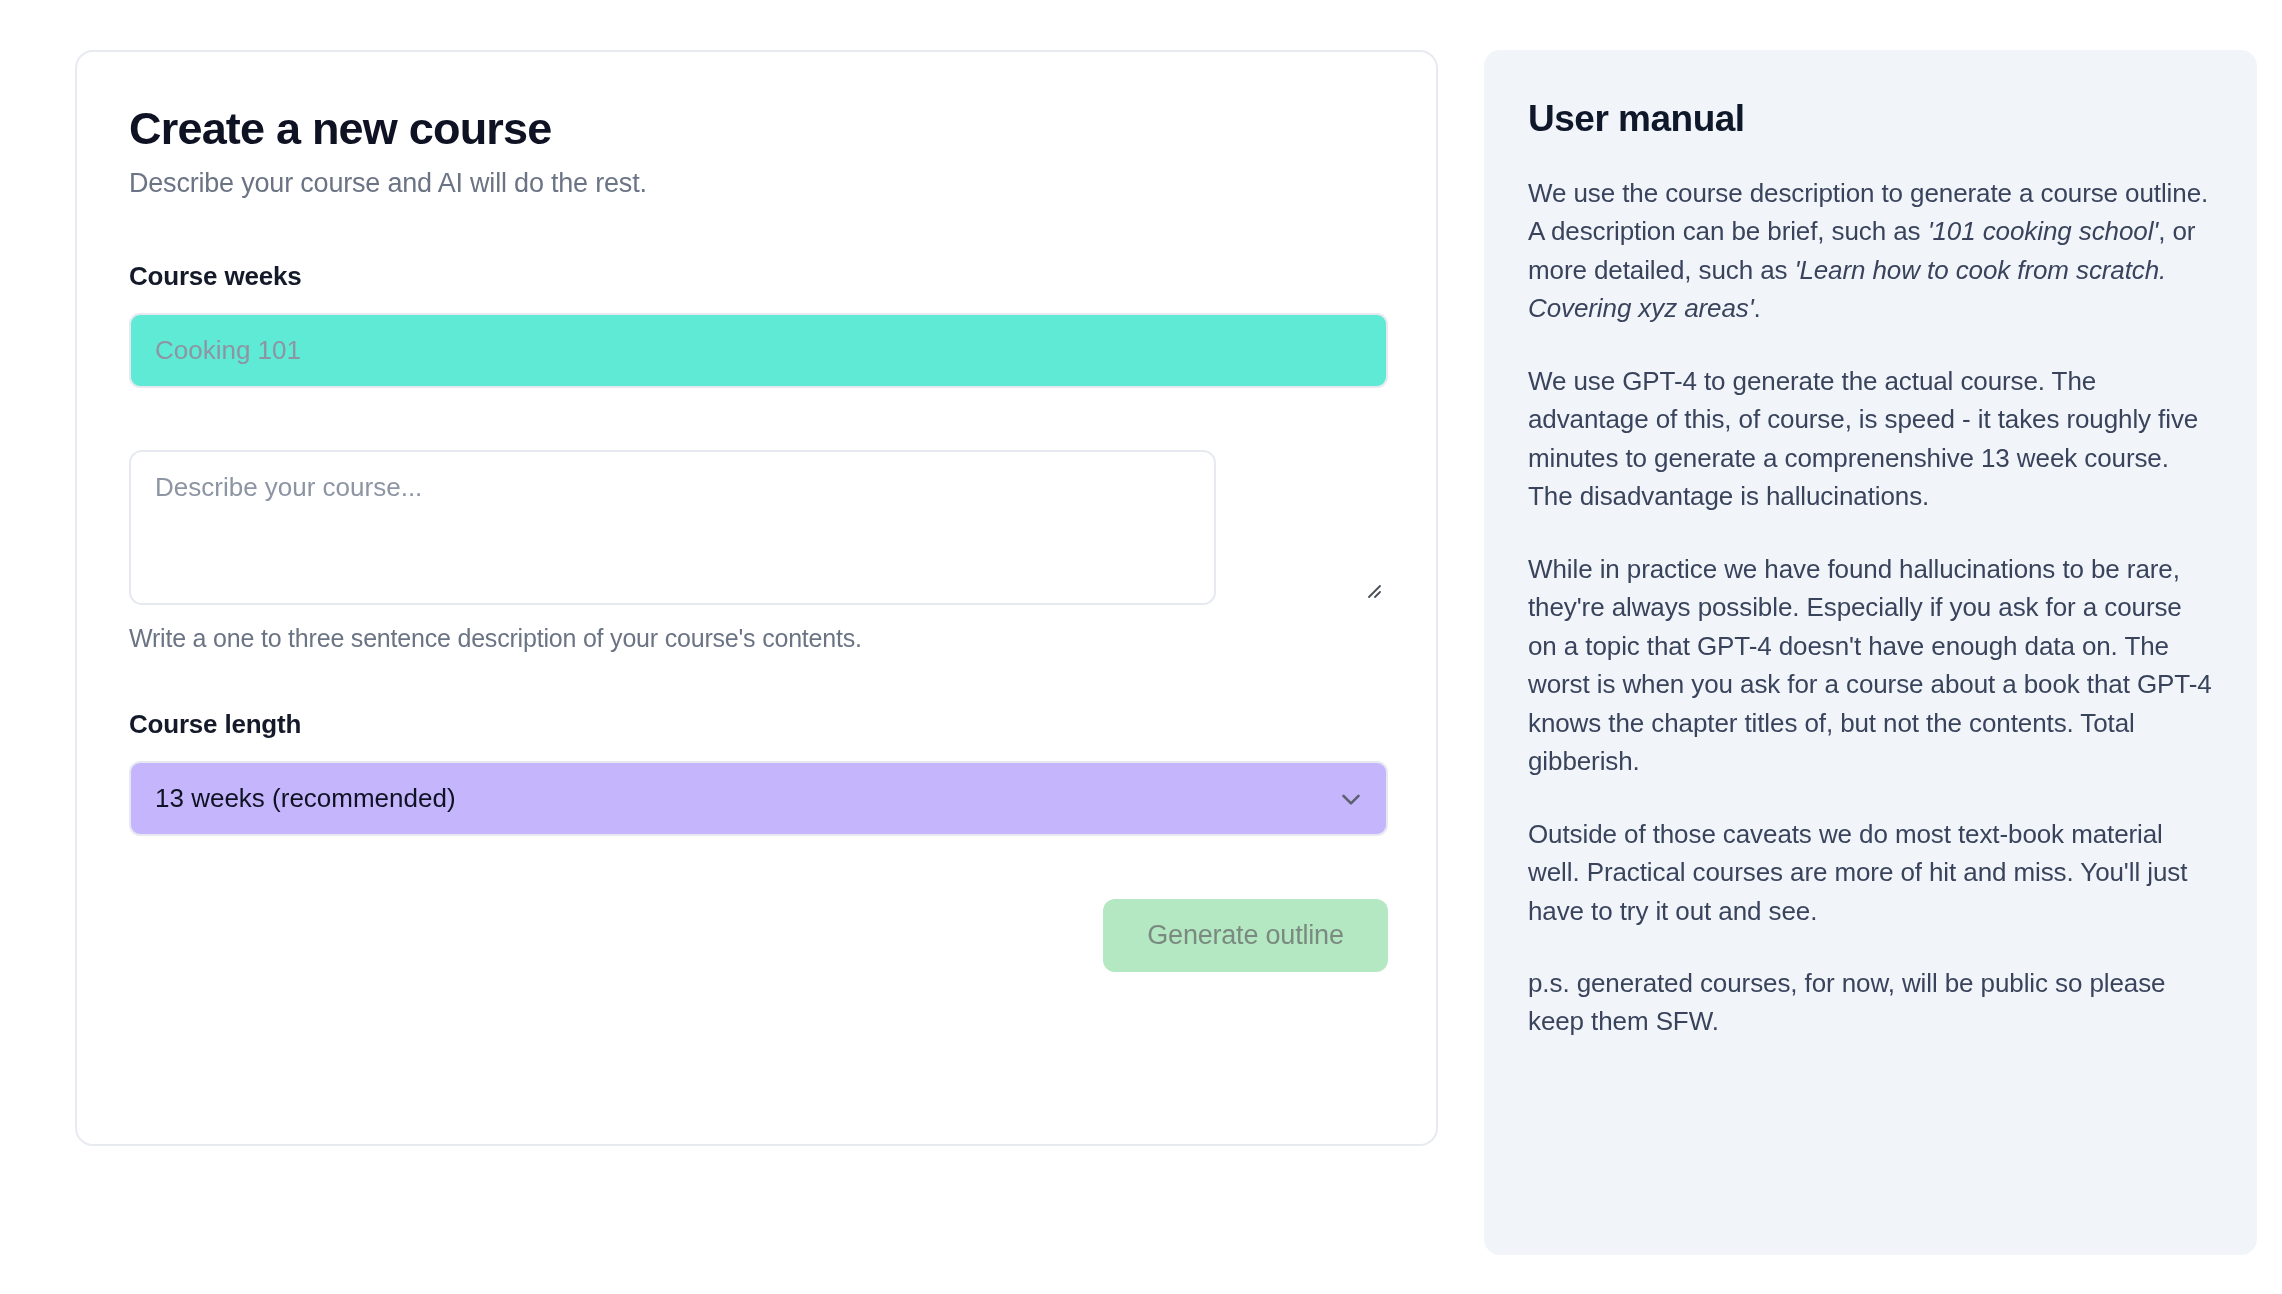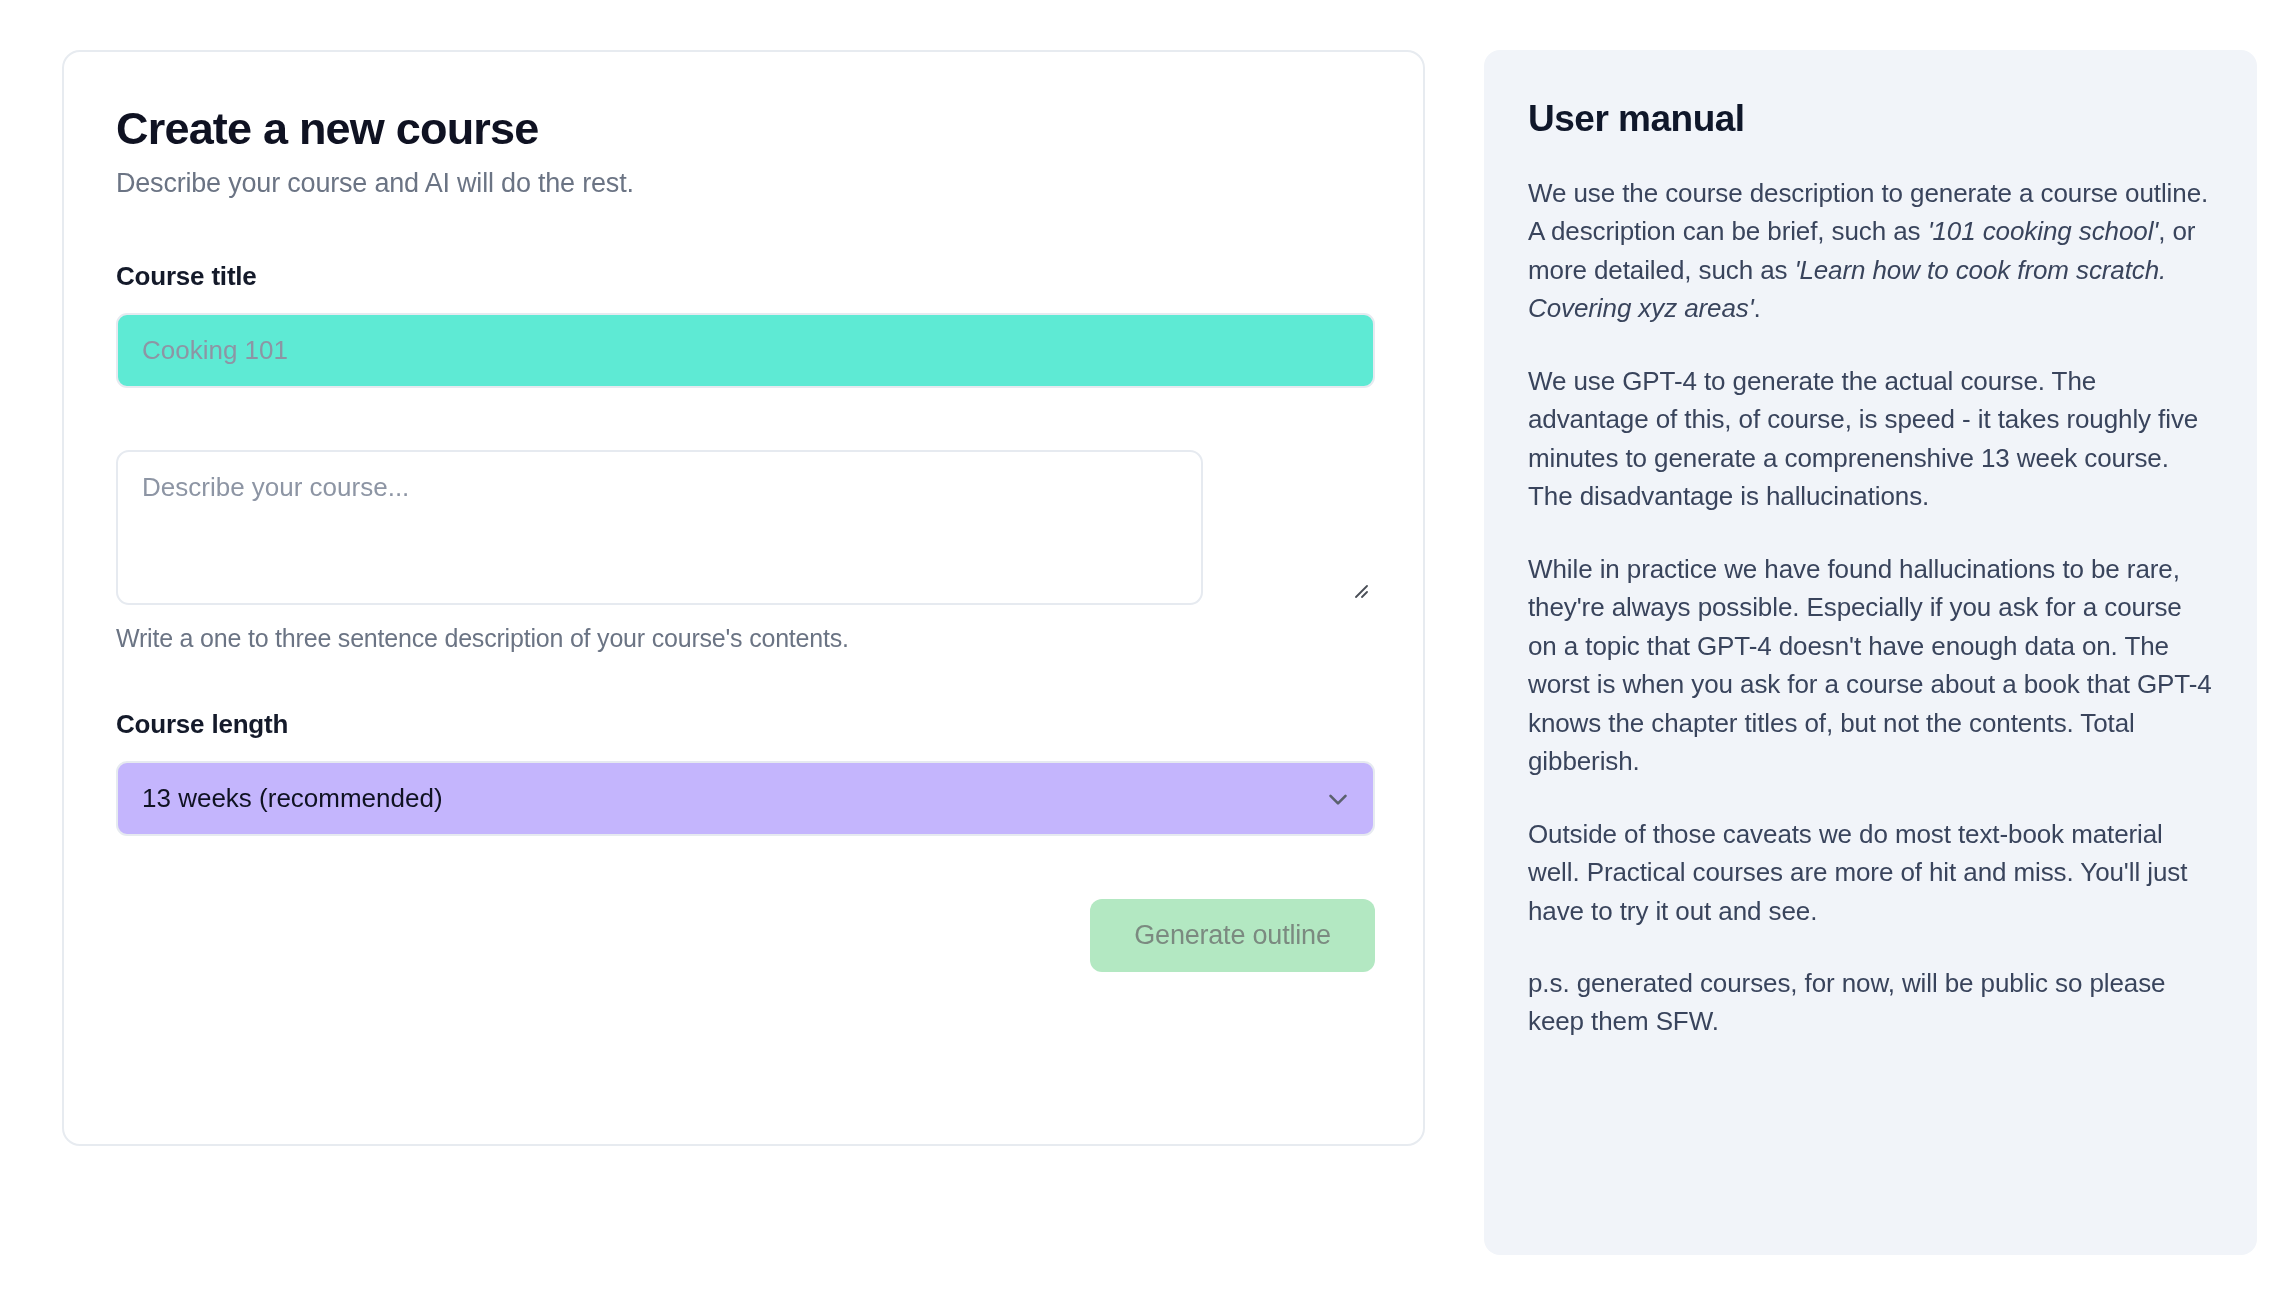--- a/index.html
+++ b/index.html
@@ -15,21 +15,21 @@
   .page {
     position: relative;
     width: 2282px;
     height: 1294px;
     background: #ffffff;
   }
 
   
   .form-card {
     position: absolute;
-    left: 62px;
+    left: 75px;
     top: 50px;
     width: 1363px;
     height: 1096px;
     background: #ffffff;
     border: 2px solid #e7ebf0;
     border-radius: 18px;
     padding: 52px 52px 0 52px;
   }
 
   .form-title {
@@ -197,21 +197,21 @@
 <body>
 
 <div class="page">
 
   <div class="form-card">
 
     <h1 class="form-title">Create a new course</h1>
     <p class="form-subtitle">Describe your course and AI will do the rest.</p>
 
     <div class="field-block">
-      <label class="field-label">Course title</label>
+      <label class="field-label">Course weeks</label>
       <input class="text-input" type="text" placeholder="Cooking 101" style="">
     </div>
 
     <div class="field-block">
       <div class="textarea-wrap">
         <textarea class="text-area" placeholder="Describe your course..." style=""></textarea>
         <svg class="resize-grip" viewBox="0 0 18 18">
           <path d="M17 6 L6 17 M17 12 L12 17" stroke="#4a4f57" stroke-width="1.8" fill="none" stroke-linecap="round"></path>
         </svg>
       </div>

